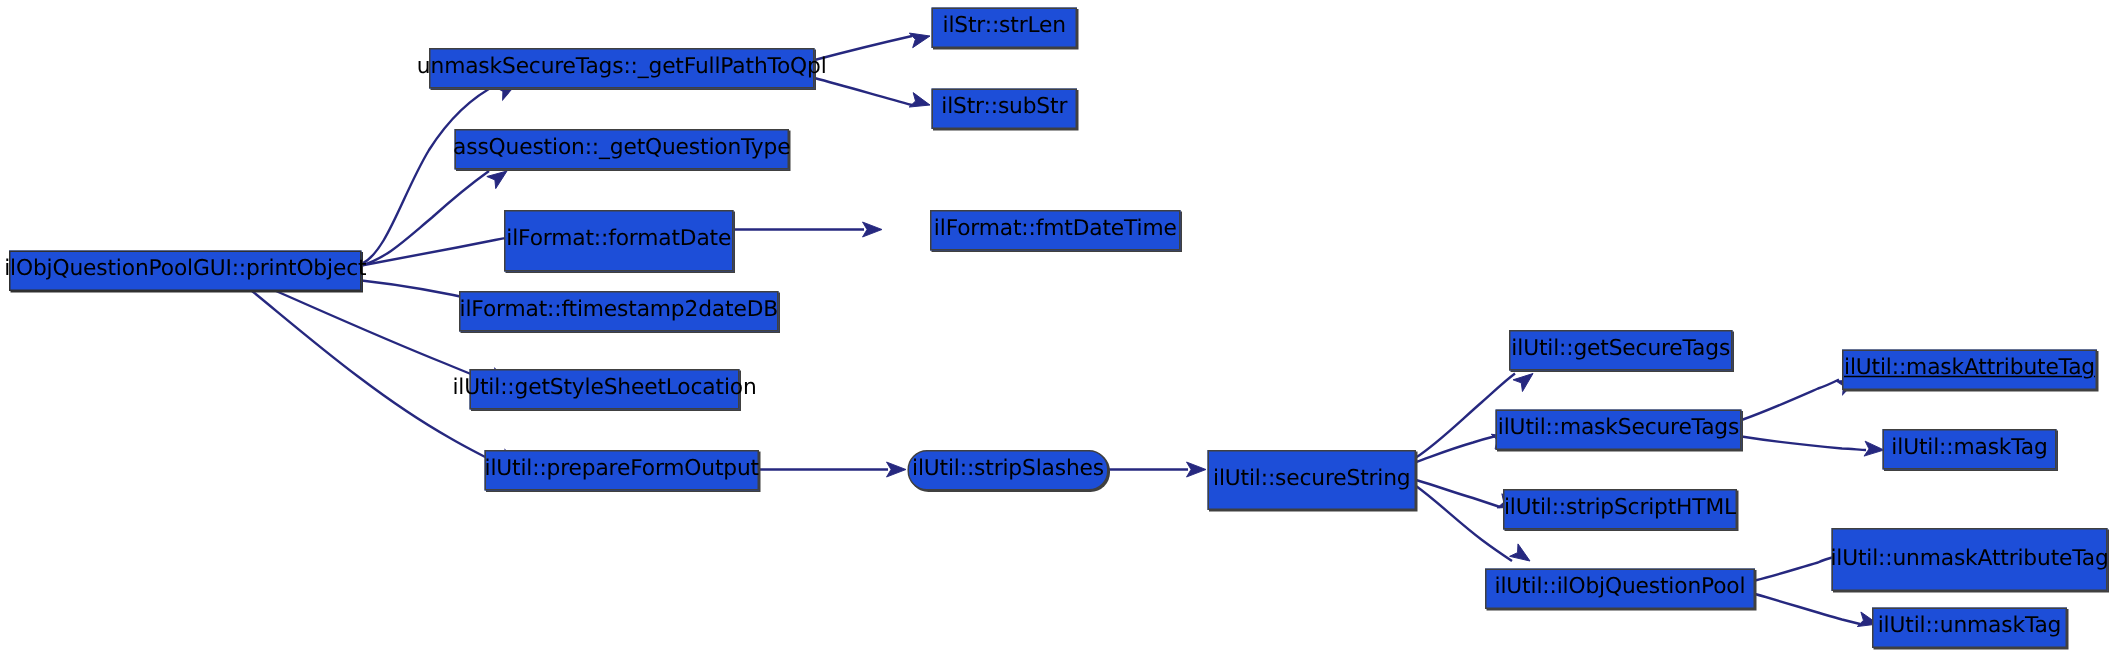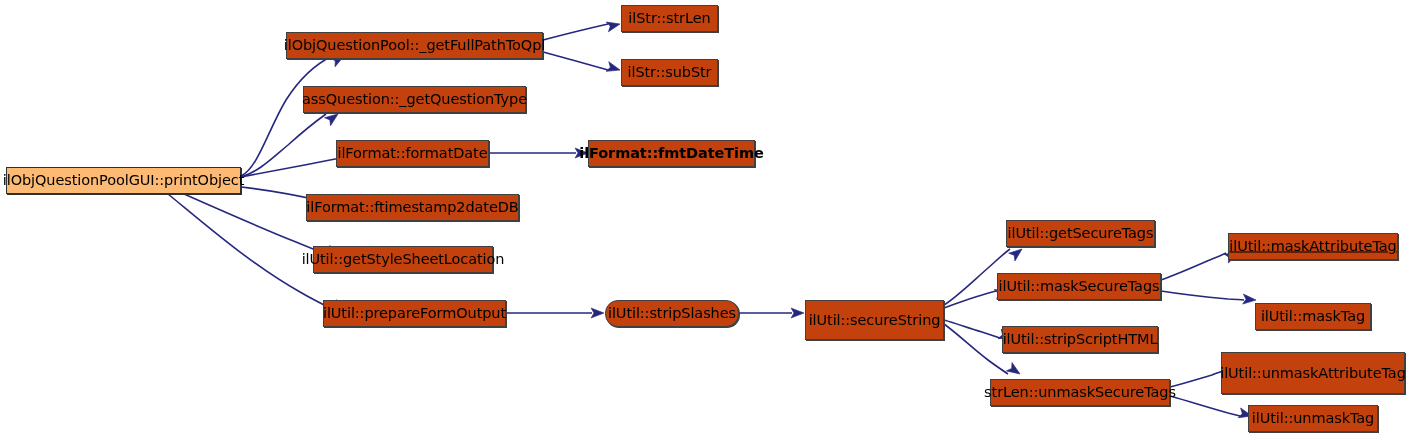--- a/index.html
+++ b/index.html
@@ -23,32 +23,32 @@
     top: 0;
     width: 1411px;
     height: 440px;
   }
   .gnode {
     position: absolute;
     box-sizing: border-box;
     display: flex;
     align-items: center;
     justify-content: center;
-    background: #c2410c;
+    background: #1d4ed8;
     border: 1px solid #404040;
     box-shadow: 1px 1px 0 0 #404040;
     font-family: "DejaVu Sans", sans-serif;
     font-size: 14.5px;
     color: #000000;
     line-height: 1;
     white-space: nowrap;
     letter-spacing: -0.1px;
   }
   .gnode.root {
-    background: #fdba74;
+    background: #1d4ed8;
     border: 1px solid #303030;
     box-shadow: 1px 1px 0 0 #303030;
   }
   .gnode .nlabel {
     display: block;
     padding: 0 6px;
     transform: translateY(-0.5px);
   }
   .edge-path {
     fill: none;
@@ -141,68 +141,68 @@
       <g>
         <path class="edge-path" d="M 1170,396 C 1188,401 1210,408 1228,413 C 1232,414 1236,415 1240,416" stroke="#26287f"></path>
         <polygon class="edge-head" points="0,0 -13,-5 -10,0 -13,5" fill="#26287f" stroke="#26287f" transform="translate(1252,416) rotate(14.036243467926477)"></polygon>
       </g>
     </svg>
   <div id="node-layer">
       <div class="gnode root" style="left: 6px; top: 167px; width: 235px; height: 27px;">
         <span class="nlabel">ilObjQuestionPoolGUI::printObject</span>
       </div>
       <div class="gnode" style="left: 286px; top: 32px; width: 257px; height: 27px;">
-        <span class="nlabel">ilObjQuestionPool::_getFullPathToQpl</span>
+        <span class="nlabel">unmaskSecureTags::_getFullPathToQpl</span>
       </div>
       <div class="gnode" style="left: 303px; top: 86px; width: 223px; height: 27px; align-items: center;">
         <span class="nlabel">assQuestion::_getQuestionType</span>
       </div>
-      <div class="gnode" style="left: 336px; top: 140px; width: 153px; height: 27px;">
+      <div class="gnode" style="left: 336px; top: 140px; width: 153px; height: 41px;">
         <span class="nlabel">ilFormat::formatDate</span>
       </div>
       <div class="gnode" style="left: 306px; top: 194px; width: 213px; height: 27px; text-align: center;">
         <span class="nlabel">ilFormat::ftimestamp2dateDB</span>
       </div>
       <div class="gnode" style="left: 313px; top: 246px; width: 180px; height: 27px;">
         <span class="nlabel">ilUtil::getStyleSheetLocation</span>
       </div>
       <div class="gnode" style="left: 323px; top: 300px; width: 183px; height: 27px;">
         <span class="nlabel">ilUtil::prepareFormOutput</span>
       </div>
       <div class="gnode" style="left: 621px; top: 5px; width: 97px; height: 27px;">
         <span class="nlabel">ilStr::strLen</span>
       </div>
       <div class="gnode" style="left: 621px; top: 59px; width: 97px; height: 27px;">
         <span class="nlabel">ilStr::subStr</span>
       </div>
-      <div class="gnode" style="left: 588px; top: 140px; width: 167px; height: 27px; font-weight: bold;">
+      <div class="gnode" style="left: 620px; top: 140px; width: 167px; height: 27px;">
         <span class="nlabel">ilFormat::fmtDateTime</span>
       </div>
       <div class="gnode" style="left: 605px; top: 300px; width: 134px; height: 27px; border-radius: 13px;">
         <span class="nlabel">ilUtil::stripSlashes</span>
       </div>
       <div class="gnode" style="left: 805px; top: 300px; width: 139px; height: 40px;">
         <span class="nlabel">ilUtil::secureString</span>
       </div>
       <div class="gnode" style="left: 1006px; top: 220px; width: 149px; height: 27px;">
         <span class="nlabel">ilUtil::getSecureTags</span>
       </div>
       <div class="gnode" style="left: 997px; top: 273px; width: 164px; height: 27px;">
         <span class="nlabel">ilUtil::maskSecureTags</span>
       </div>
       <div class="gnode" style="left: 1002px; top: 326px; width: 156px; height: 27px;">
         <span class="nlabel">ilUtil::stripScriptHTML</span>
       </div>
       <div class="gnode" style="left: 990px; top: 379px; width: 180px; height: 27px;">
-        <span class="nlabel">strLen::unmaskSecureTags</span>
+        <span class="nlabel">ilUtil::ilObjQuestionPool</span>
       </div>
       <div class="gnode" style="left: 1228px; top: 233px; width: 170px; height: 27px; text-decoration: underline;">
         <span class="nlabel">ilUtil::maskAttributeTag</span>
       </div>
-      <div class="gnode" style="left: 1255px; top: 303px; width: 116px; height: 27px;">
+      <div class="gnode" style="left: 1255px; top: 286px; width: 116px; height: 27px;">
         <span class="nlabel">ilUtil::maskTag</span>
       </div>
       <div class="gnode" style="left: 1221px; top: 352px; width: 184px; height: 42px;">
         <span class="nlabel">ilUtil::unmaskAttributeTag</span>
       </div>
       <div class="gnode" style="left: 1248px; top: 405px; width: 130px; height: 27px;">
         <span class="nlabel">ilUtil::unmaskTag</span>
       </div>
     </div>
 </div>

